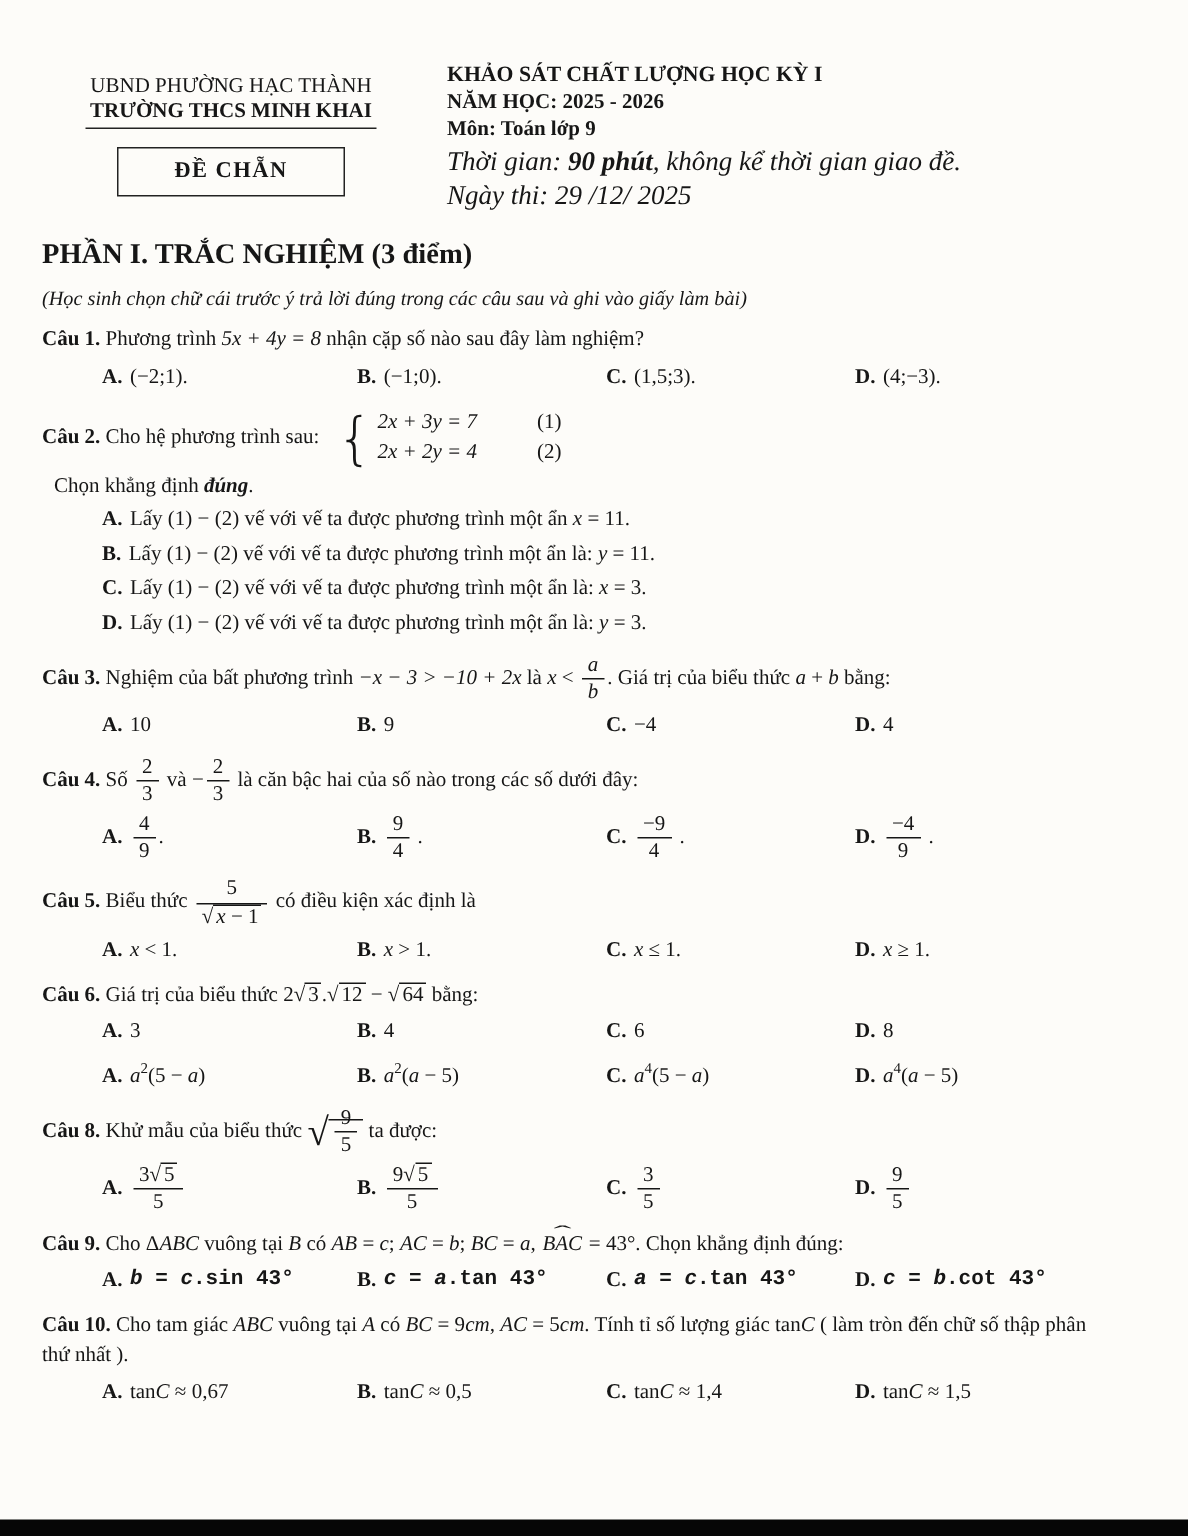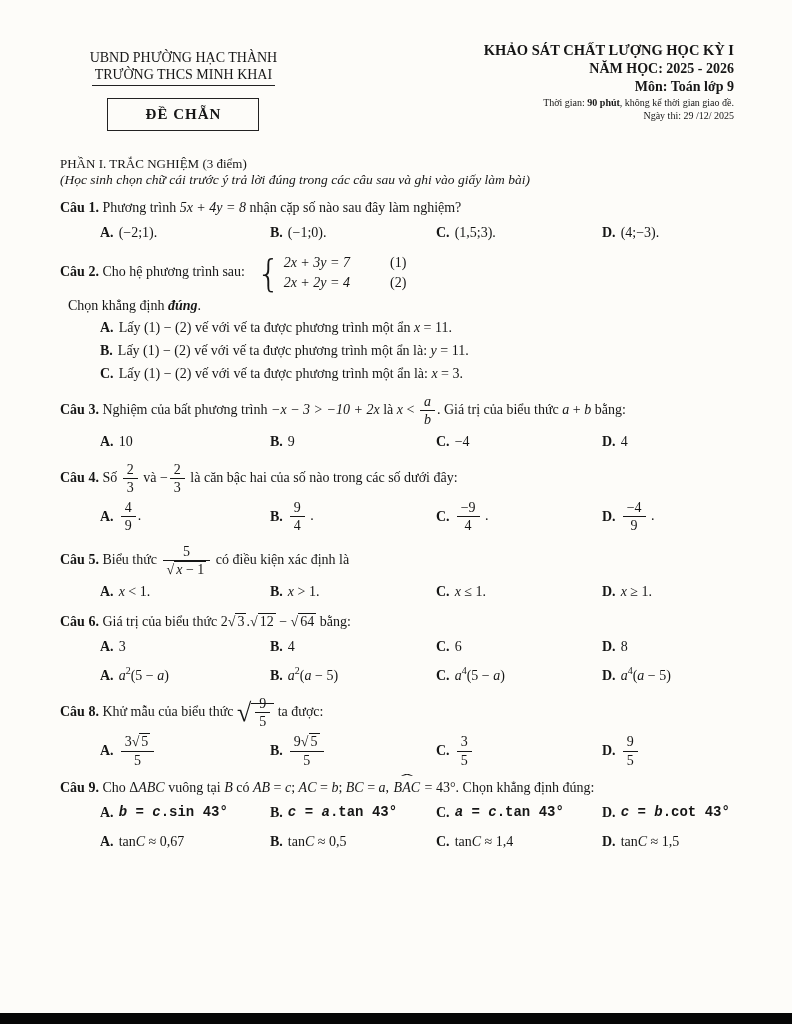--- a/index.html
+++ b/index.html
@@ -6,37 +6,37 @@
   html,body { width:792px; }
   body {
     width:792px; height:1024px;
     background:#fdfcf9;
     color:#161616;
     font-family:"Liberation Serif", serif;
     font-size:14px;
     position:relative;
     overflow:hidden;
   }
-  .page { padding:42px 58px 0 60px; }
+  .page { padding:42px 58px 0 28px; }
 
   
   .header { display:flex; justify-content:space-between; }
   .h-left { width:252px; text-align:center; padding-top:8px; }
   .hl1 { font-size:14px; }
-  .hl2 { font-weight:normal; font-size:14px; display:inline-block; border-bottom:1.6px solid #222; padding:1px 3px 2px; }
+  .hl2 { font-weight:bold; font-size:14px; display:inline-block; border-bottom:1.6px solid #222; padding:1px 3px 2px; }
   .de-box { width:152px; margin:12px auto 7px; border:1.8px solid #222; padding:7px 4px; font-weight:bold; font-size:15px; letter-spacing:1px; }
   .pages { font-style:italic; font-size:13.5px; }
-  .h-right { width:436px; text-align:right; }
+  .h-right { width:436px; text-align:left; }
   .hr1 { font-weight:bold; font-size:14.5px; }
   .hr2, .hr3 { font-weight:bold; font-size:14px; margin-top:2px; }
-  .hr4, .hr5 { font-size:10px; margin-top:2px; }
+  .hr4, .hr5 { font-size:18px; margin-top:2px;font-style:italic; }
 
   
-  .section-title { margin-top:18px; font-weight:normal; font-size:13px; }
-  .section-note  { font-style:italic; font-size:13.5px; margin-top:0; }
+  .section-title { margin-top:18px; font-weight:bold; font-size:19px; }
+  .section-note  { font-style:italic; font-size:13.5px; margin-top:10px; }
 
   
   .question { margin-top:10px; line-height:1.42; }
   .q-label { font-weight:bold; }
   .q-sub { margin-top:3px; padding-left:8px; }
   .opts-row { display:grid; grid-template-columns:170px 166px 166px 1fr; padding-left:40px; margin-top:5px; }
   .opts-row .opt { display:flex; align-items:center; }
   .opts-list .opt { display:block; padding-left:40px; margin-top:3px; }
   .opt-key { font-weight:bold; margin-right:5px; }
   .opt-body { display:inline-block; }
@@ -123,20 +123,21 @@
                 <span class="eq">2x + 2y = 4</span>
                 <span class="eqnum">(2)</span>
               </span>
             </span>
           </span></div>
         <div class="q-sub">Chọn khẳng định <b><i>đúng</i></b>.</div>
         <div class="opts-list">
           <div class="opt"><b class="opt-key">A.</b><span class="opt-body">Lấy (1) − (2) vế với vế ta được phương trình một ẩn <i>x</i> = 11.</span></div>
           <div class="opt"><b class="opt-key">B.</b><span class="opt-body">Lấy (1) − (2) vế với vế ta được phương trình một ẩn là: <i>y</i> = 11.</span></div>
           <div class="opt"><b class="opt-key">C.</b><span class="opt-body">Lấy (1) − (2) vế với vế  ta được phương trình một ẩn là: <i>x</i> = 3.</span></div>
+          <div class="opt"><b class="opt-key">D.</b><span class="opt-body">Lấy (1) − (2) vế với vế ta được phương trình một ẩn là: <i>y</i> = 3.</span></div>
         </div>
       </div>
       <div class="question">
         <div class="q-body"><span class="q-label">Câu 3.</span> Nghiệm của bất phương trình <i>−x − 3 &gt; −10 + 2x</i> là <i>x</i> &lt; <span class="frac">
             <span class="n"><i>a</i></span>
             <span class="d"><i>b</i></span>
           </span>. Giá trị của biểu thức <i>a</i> + <i>b</i> bằng:</div>
         <div class="opts-row">
           <div class="opt">
             <b class="opt-key">A.</b>
@@ -311,20 +312,21 @@
             <b class="opt-key">C.</b>
             <span class="opt-body"><i>a</i> = <i>c</i>.tan 43°</span>
           </div>
           <div class="opt">
             <b class="opt-key">D.</b>
             <span class="opt-body"><i>c</i> = <i>b</i>.cot 43°</span>
           </div>
         </div>
       </div>
       <div class="question">
+        <div class="q-body"><span class="q-label">Câu 10.</span> Cho tam giác <i>ABC</i> vuông tại <i>A</i> có <i>BC</i> = 9<i>cm</i>, <i>AC</i> = 5<i>cm</i>. Tính tỉ số lượng giác tan<i>C</i> ( làm tròn đến chữ số thập phân thứ nhất ).</div>
         <div class="opts-row">
           <div class="opt">
             <b class="opt-key">A.</b>
             <span class="opt-body">tan<i>C</i> ≈ 0,67</span>
           </div>
           <div class="opt">
             <b class="opt-key">B.</b>
             <span class="opt-body">tan<i>C</i> ≈ 0,5</span>
           </div>
           <div class="opt">

